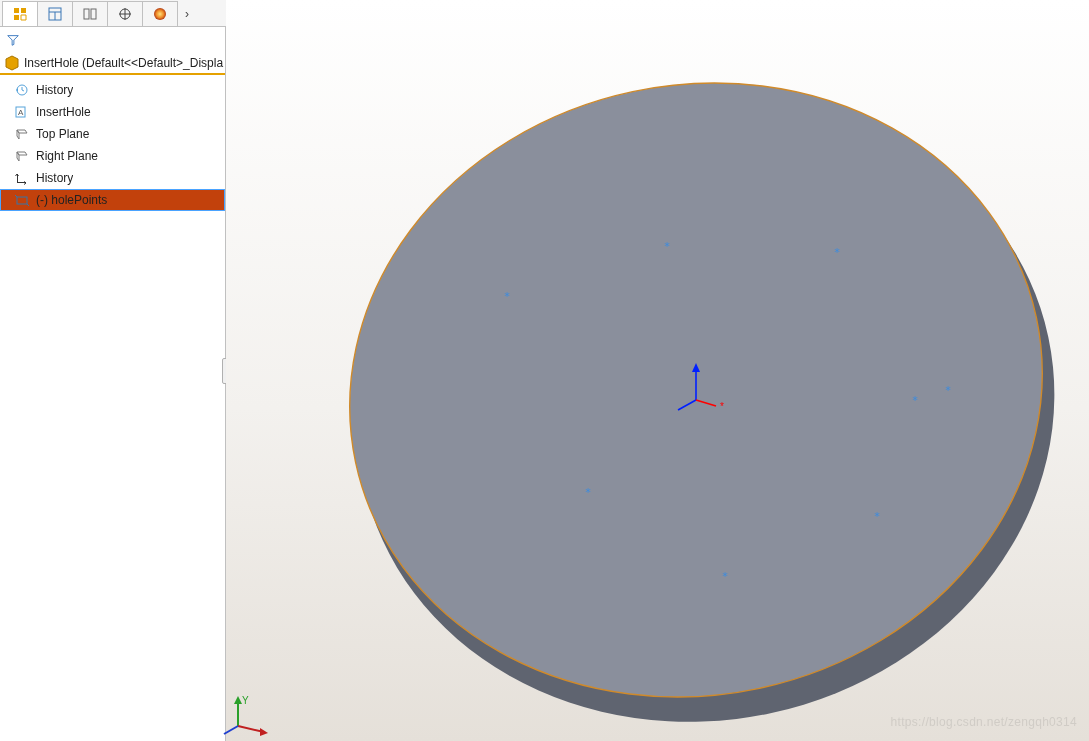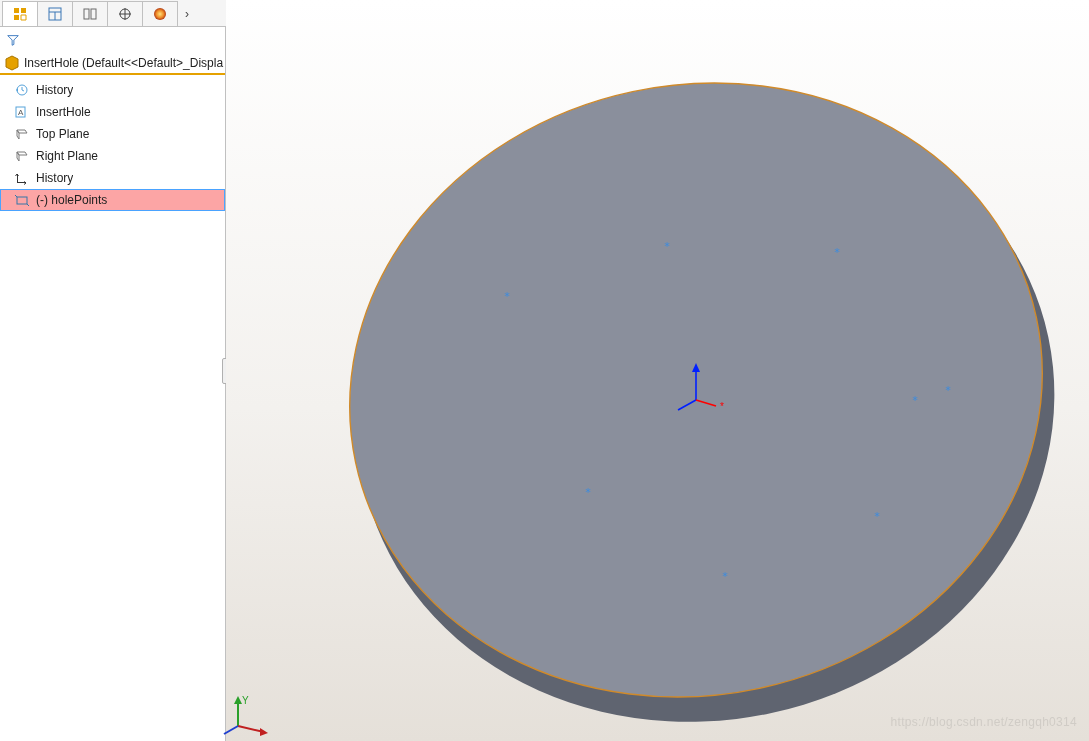--- a/index.html
+++ b/index.html
@@ -12,21 +12,21 @@
   
   .left-panel{position:absolute;left:0;top:0;width:226px;height:741px;border-right:1px solid #c0c0c0;background:#fff;box-sizing:border-box;}
   .filter-row{height:20px;padding:3px 6px;display:flex;align-items:center;}
   .filter-row svg{width:14px;height:14px;stroke:#2b6fbb;fill:none;}
   .root-row{display:flex;align-items:center;height:20px;padding:0 4px;white-space:nowrap;overflow:hidden;}
   .root-row svg{flex:0 0 16px;width:16px;height:16px;margin-right:4px;}
   .root-underline{height:2px;background:#e5a100;margin:0 0 2px 0;}
   .tree{padding:2px 0 0 0;}
   .tree-item{display:flex;align-items:center;height:22px;padding:0 4px 0 14px;cursor:default;}
   .tree-item .ico{flex:0 0 16px;width:16px;height:16px;margin-right:6px;display:flex;align-items:center;justify-content:center;}
-  .tree-item.selected{background:#fca5a5;border:1px solid #4aa3ff;height:20px;padding-left:13px;}
+  .tree-item.selected{background:#c2410c;border:1px solid #4aa3ff;height:20px;padding-left:13px;}
   .tree-item span.lbl{white-space:nowrap;overflow:hidden;text-overflow:ellipsis;}
   
   .viewport{position:absolute;left:226px;top:0;right:0;bottom:0;background:linear-gradient(180deg,#ffffff 0%,#f3f1ee 55%,#e5e0d9 100%);}
   .viewport svg.scene{position:absolute;left:0;top:0;width:863px;height:741px;}
   .splitter-handle{position:absolute;left:222px;top:358px;width:8px;height:24px;border:1px solid #b0b0b0;border-radius:2px;background:#f0f0f0;}
   .watermark{position:absolute;right:12px;bottom:12px;color:#d0ccc6;font-size:12px;letter-spacing:.3px;pointer-events:none;}
   
   .triad{position:absolute;left:230px;bottom:4px;}
   .triad svg{width:40px;height:40px;overflow:visible;}
 </style>

